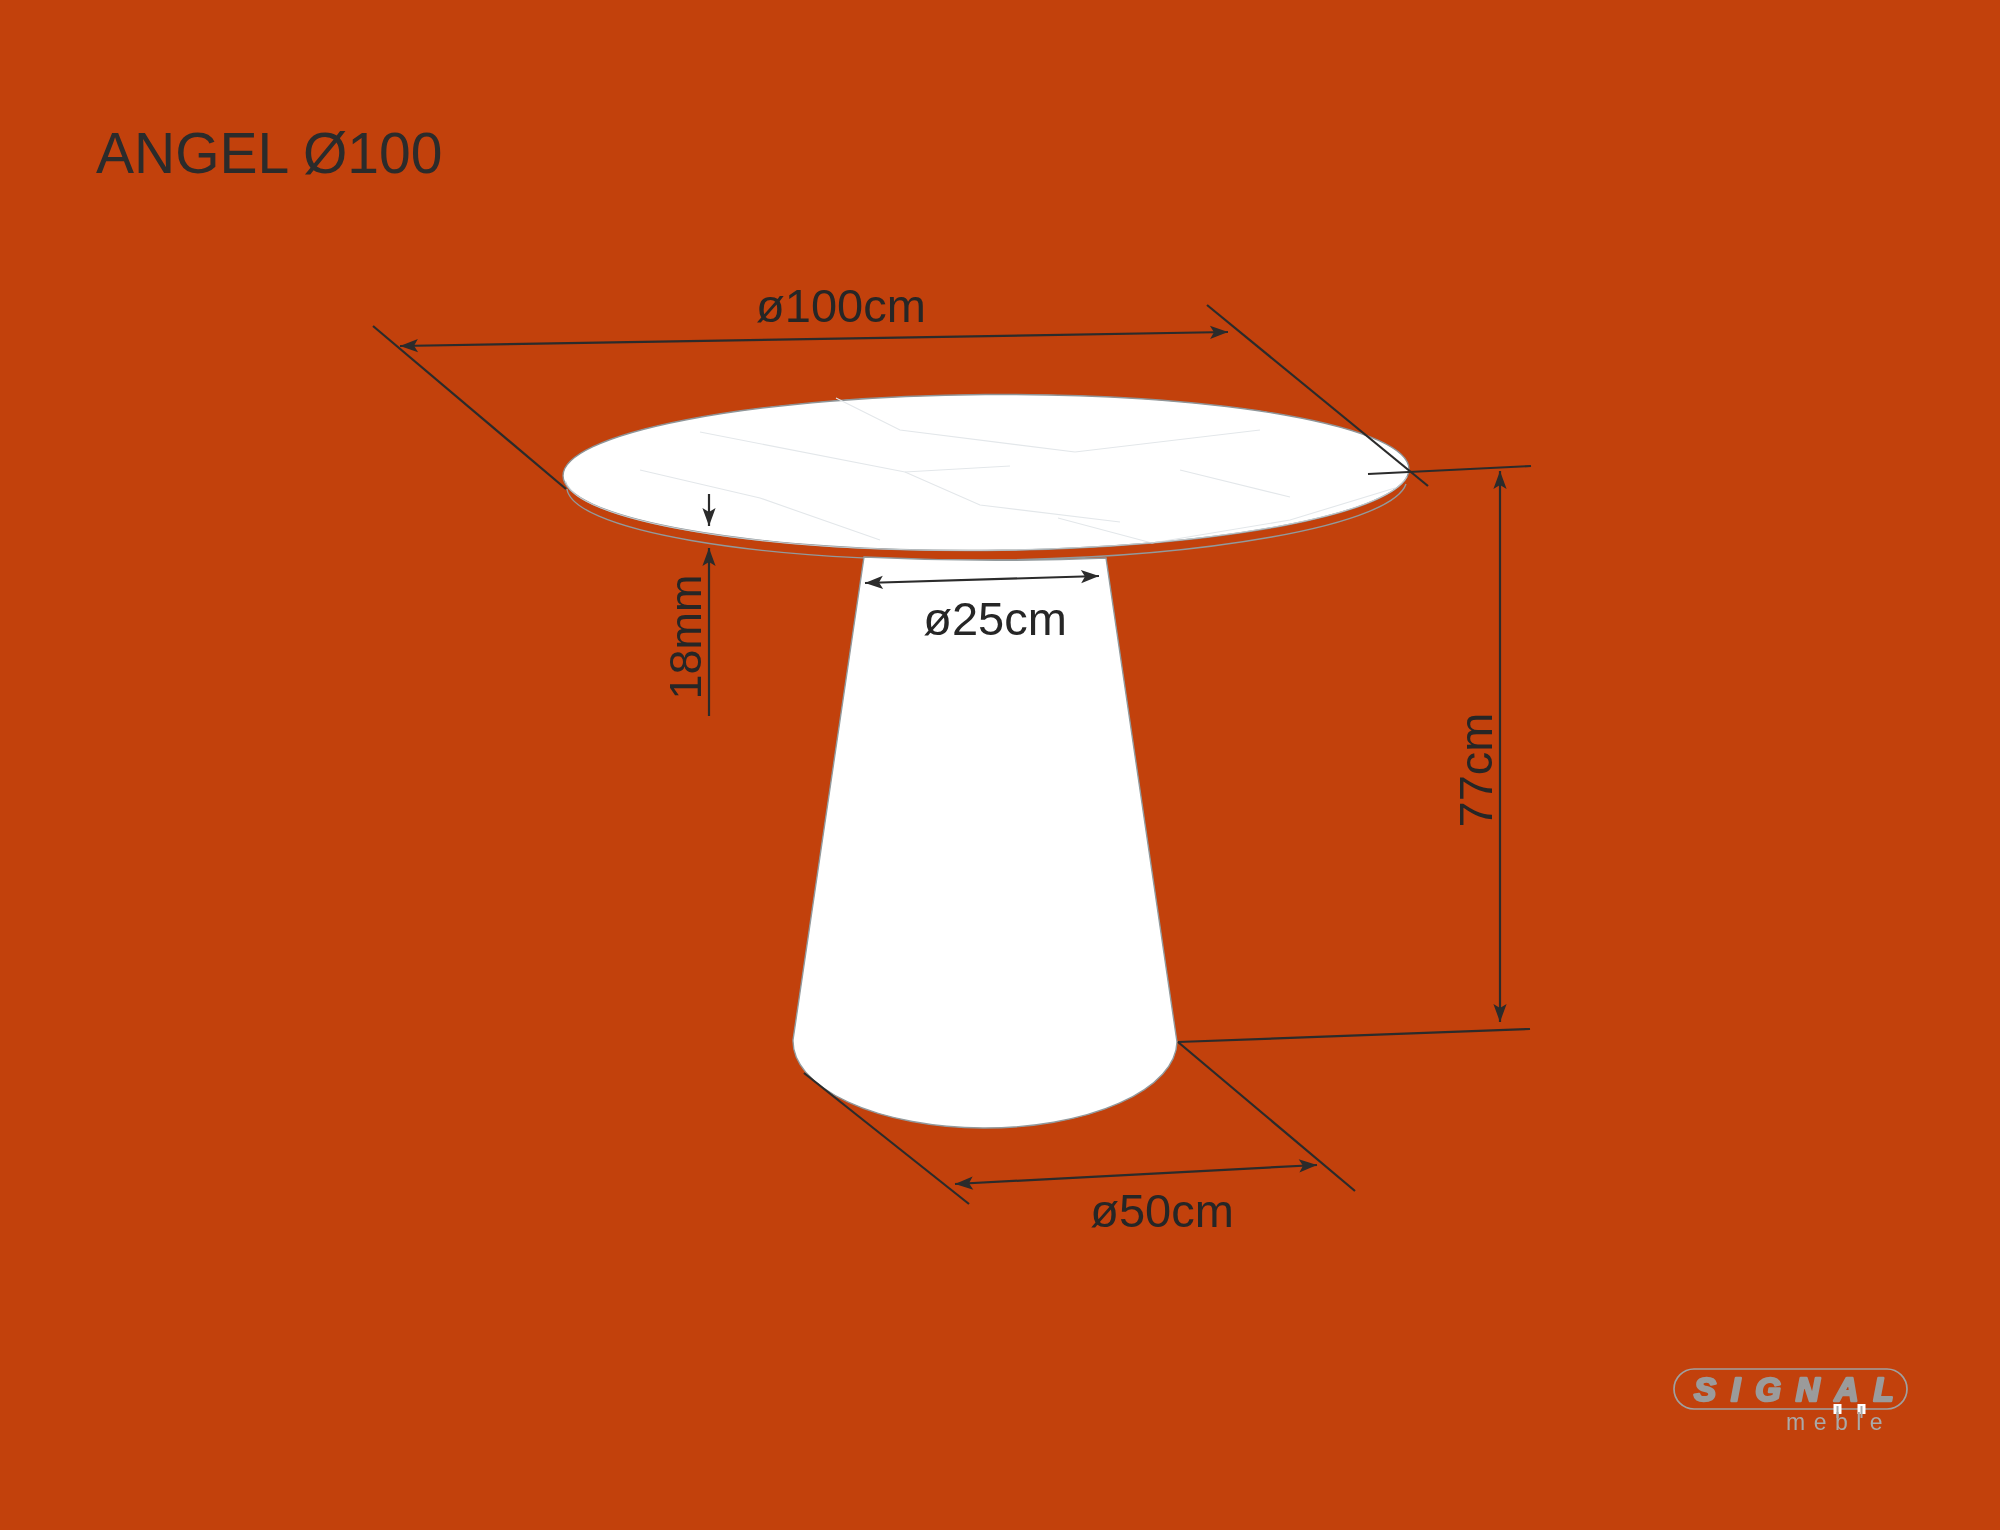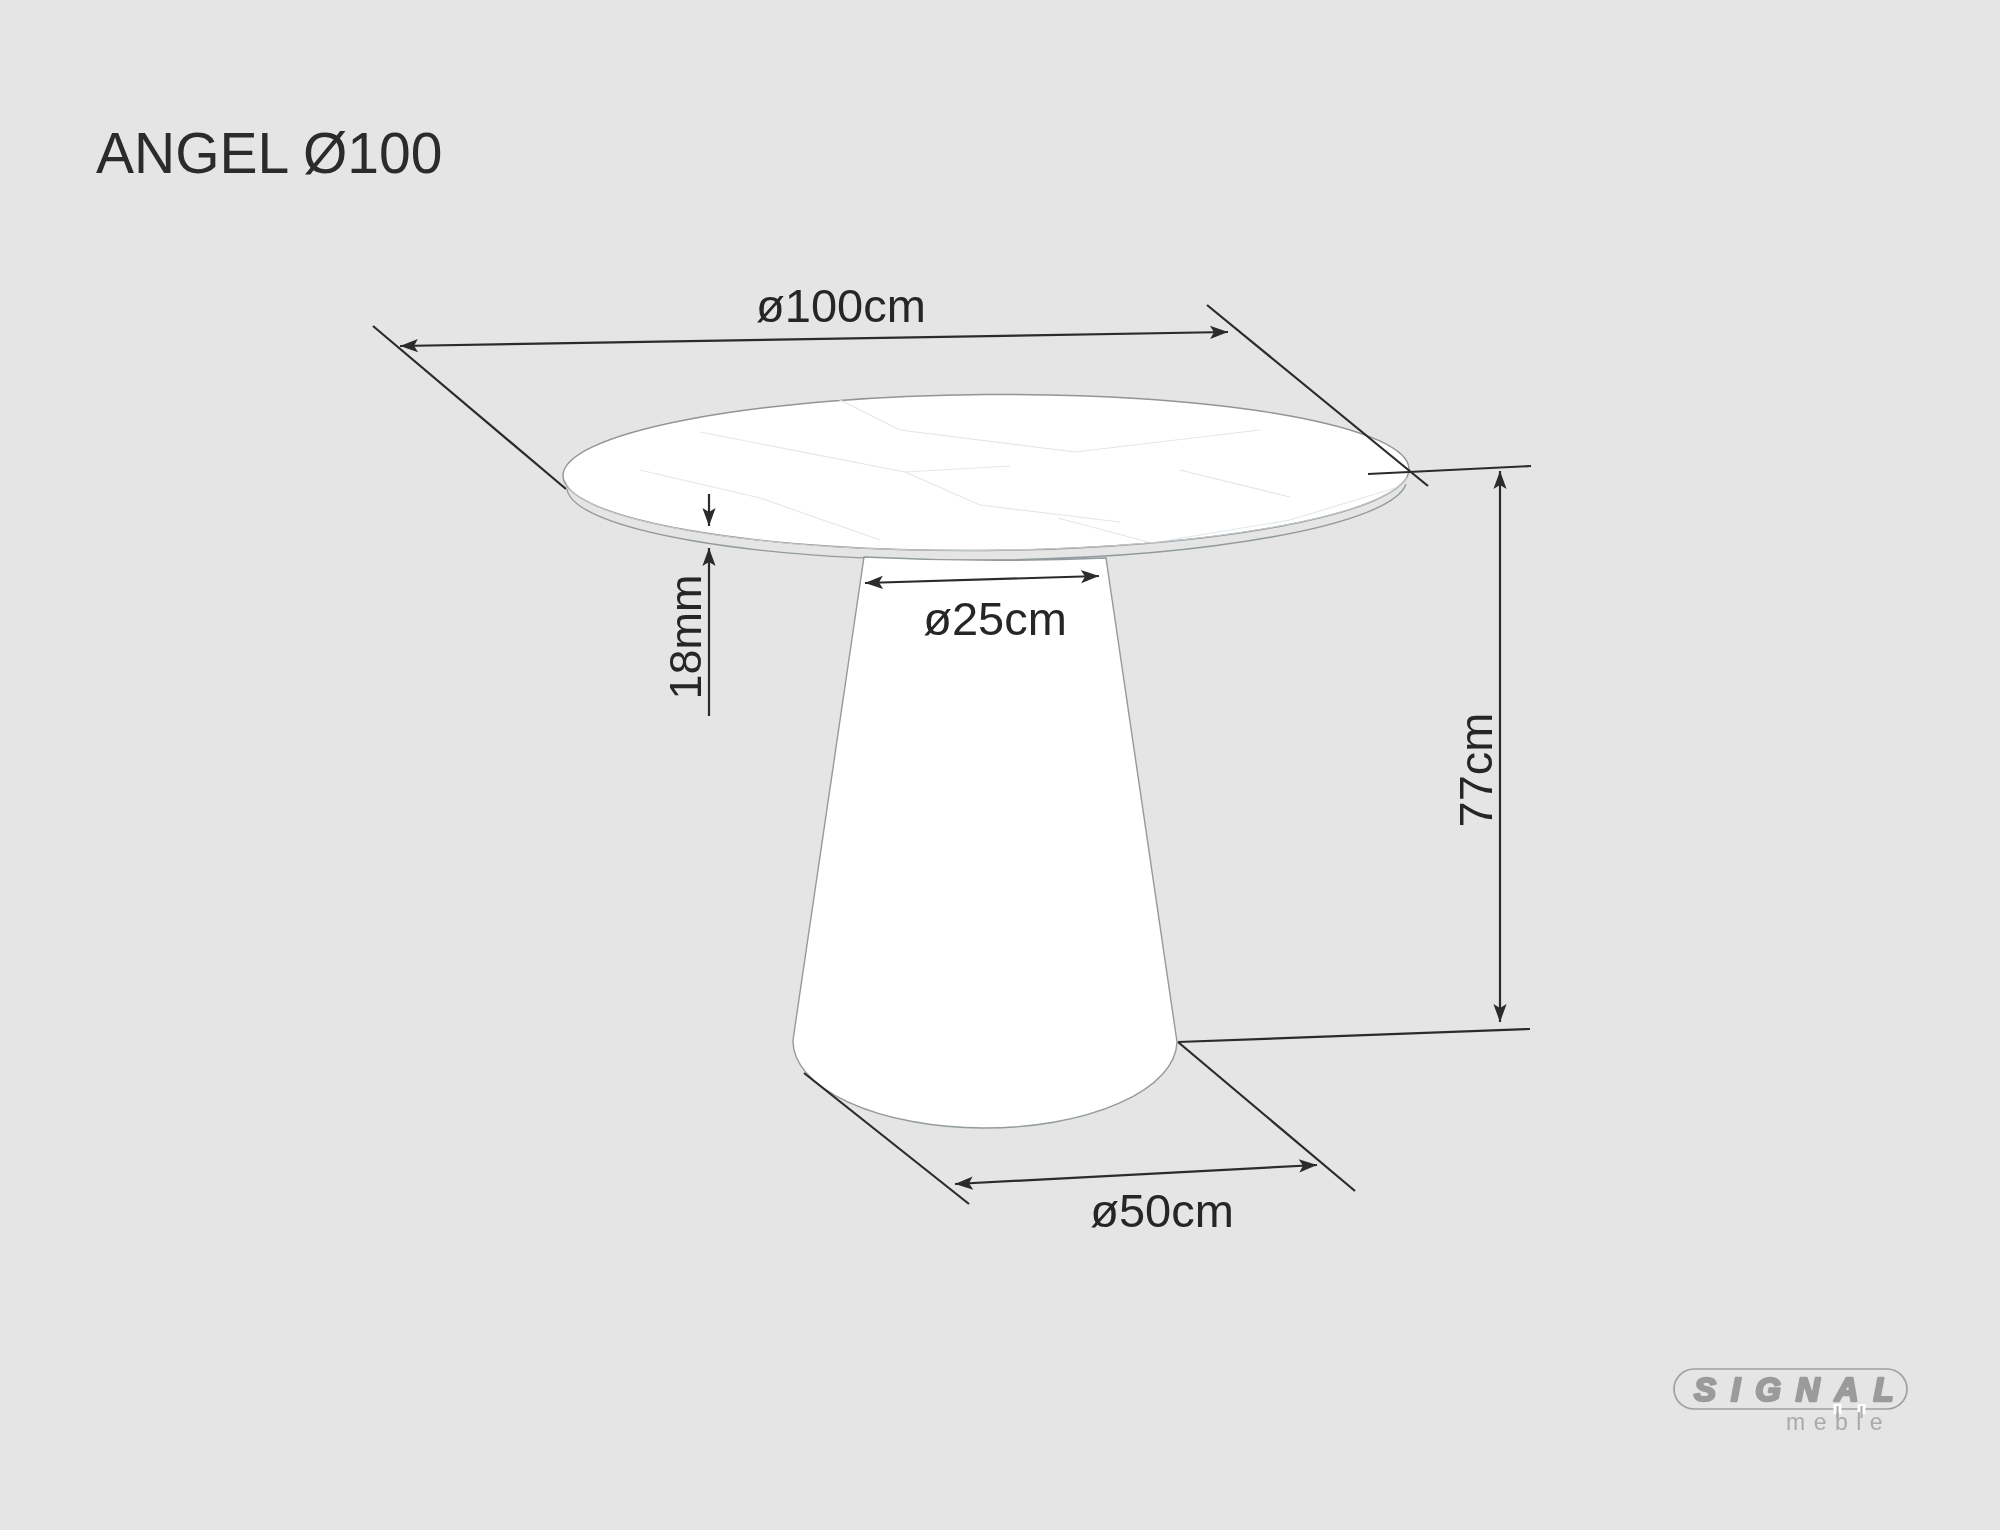--- a/index.html
+++ b/index.html
@@ -1,16 +1,16 @@
 <!DOCTYPE html>
 <html><head>
 <meta charset="utf-8">
 <style>
   html,body{margin:0;padding:0;background:#ffffff;}
-  .page{position:relative;width:2000px;height:1530px;background:#e5e5e5;overflow:hidden;
+  .page{position:relative;width:2000px;height:1530px;background:#c2410c;overflow:hidden;
         font-family:"Liberation Sans", sans-serif;}
   svg{position:absolute;left:0;top:0;}
   text{font-family:"Liberation Sans", sans-serif;}
 </style>
 </head>
 <body>
 <div class="page">
 <svg width="2000" height="1530" viewBox="0 0 2000 1530">
   <defs>
     <marker id="ah" markerUnits="userSpaceOnUse" markerWidth="40" markerHeight="40" refX="0" refY="0" orient="auto-start-reverse" overflow="visible">

